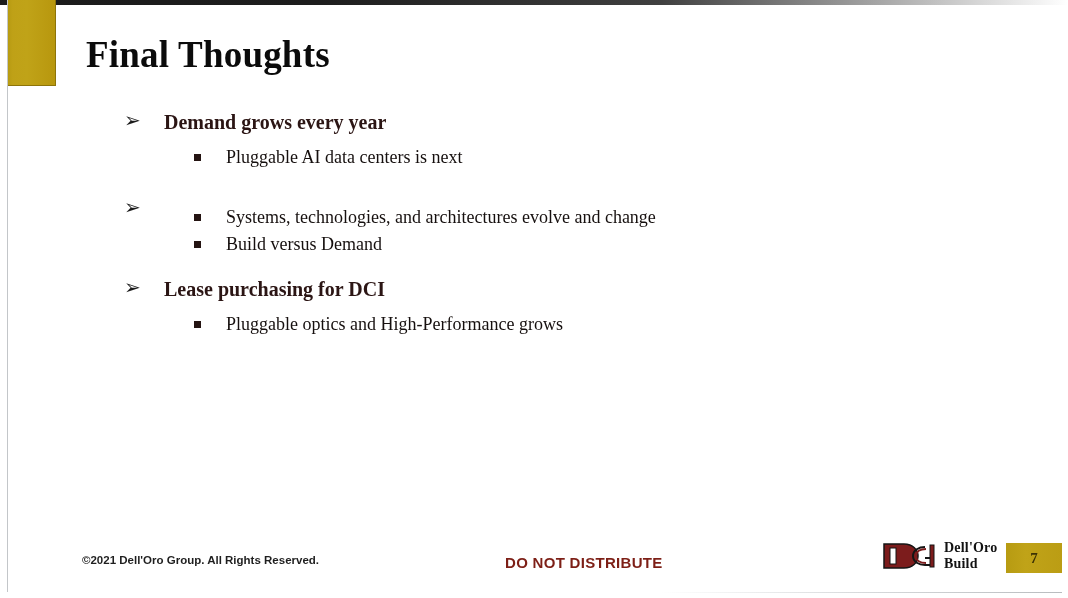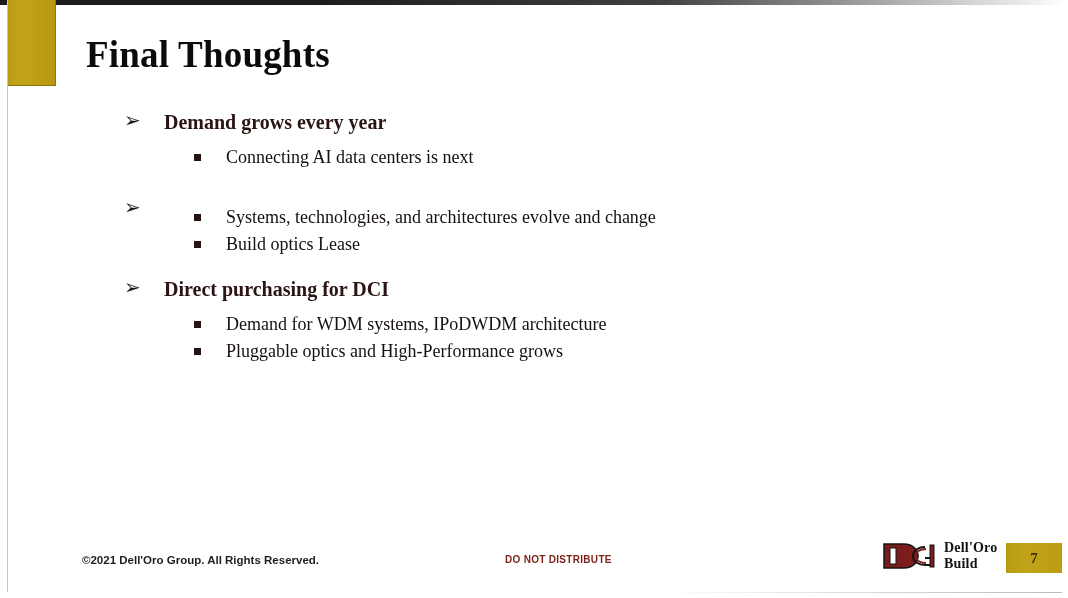--- a/index.html
+++ b/index.html
@@ -141,21 +141,21 @@
     font-size: 11.5px;
     font-weight: bold;
     color: #1f1f1f;
     font-family: "Liberation Sans", "DejaVu Sans", sans-serif;
     white-space: nowrap;
   }
   .footer-notice {
     position: absolute;
     left: 505px;
     top: 554px;
-    font-size: 10px;
+    font-size: 15px;
     font-weight: bold;
     color: #7d1f16;
     letter-spacing: 0.3px;
     font-family: "Liberation Sans", "DejaVu Sans", sans-serif;
     white-space: nowrap;
   }
 
   
   .logo-wrap {
     position: absolute;
@@ -214,53 +214,49 @@
   <div class="body-content">
 
     <div class="bullet-group">
       <div class="l1">
         <span class="arrow">➢</span>
         <span>Demand grows every year</span>
       </div>
       <div class="gap-small"></div>
       <div class="l2">
         <span class="sq"></span>
-        <span>Connecting AI data centers is next</span>
+        <span>Pluggable AI data centers is next</span>
       </div>
     </div>
 
     <div class="gap-after-group"></div>
 
     <div class="bullet-group">
       <div class="l1">
         <span class="arrow">➢</span>
       </div>
       <div class="gap-small"></div>
       <div class="l2">
         <span class="sq"></span>
         <span>Systems, technologies, and architectures evolve and change</span>
       </div>
       <div class="l2">
         <span class="sq"></span>
-        <span>Build optics Lease</span>
+        <span>Build versus Demand</span>
       </div>
     </div>
 
     <div class="gap-after-group"></div>
 
     <div class="bullet-group">
       <div class="l1">
         <span class="arrow">➢</span>
-        <span>Direct purchasing for DCI</span>
+        <span>Lease purchasing for DCI</span>
       </div>
       <div class="gap-small"></div>
-      <div class="l2">
-        <span class="sq"></span>
-        <span>Demand for WDM systems, IPoDWDM architecture</span>
-      </div>
       <div class="l2">
         <span class="sq"></span>
         <span>Pluggable optics and High-Performance grows</span>
       </div>
     </div>
 
   </div>
 
   <div class="footer-copyright">©2021 Dell'Oro Group. All Rights Reserved.</div>
   <div class="footer-notice">DO NOT DISTRIBUTE</div>

